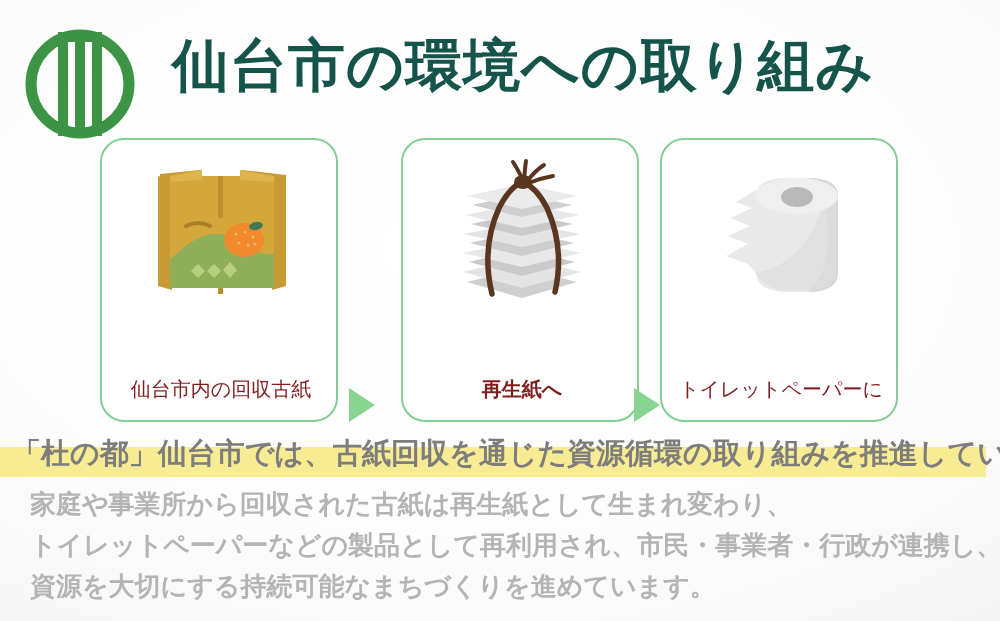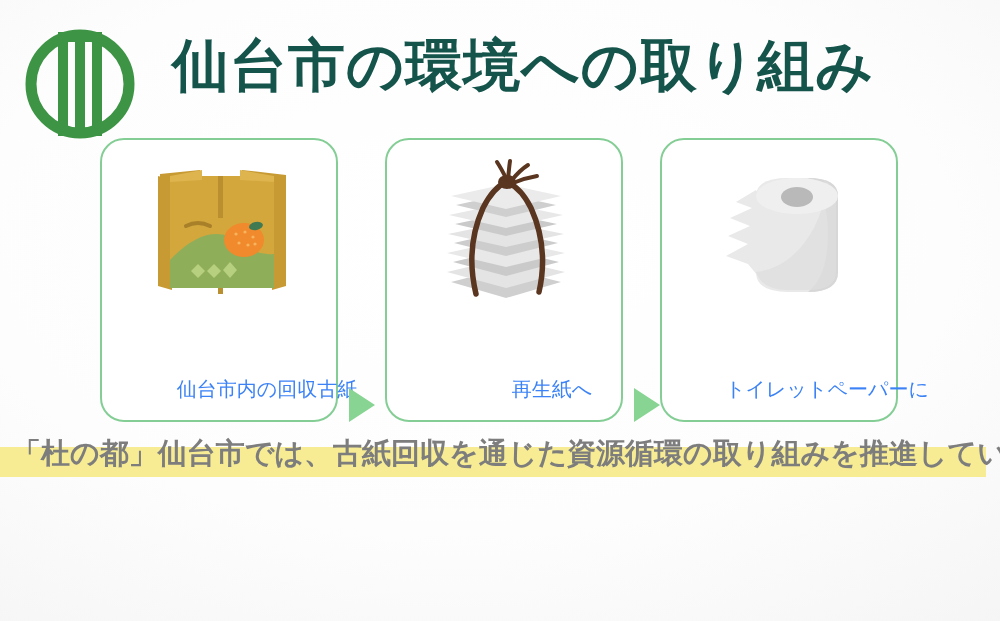--- a/index.html
+++ b/index.html
@@ -66,42 +66,41 @@
     position: absolute;
     top: 0;
     width: 238px;
     height: 284px;
     box-sizing: border-box;
     border: 2.5px solid #84ce95;
     border-radius: 24px;
     background: #ffffff;
   }
   .card-1 { left: 100px; }
-  .card-2 { left: 385px; }
+  .card-2 { left: 401px; font-weight: bold; }
   .card-3 { left: 660px; }
 
   .card-art {
     position: absolute;
     left: 0;
     top: 16px;
     width: 238px;
     height: 178px;
   }
   .card-art svg { display: block; margin: 0 auto; }
 
   .card-labels {
     position: absolute;
     left: 0;
     bottom: 16px;
     width: 238px;
     text-align: center;
-    color: #3b82f6;
+    color: #7f1d1d;
     font-size: 20px;
     line-height: 1.45;
-    margin-left: 46px;
   }
   .card-labels .l2 { font-size: 20px; }
 
   
   .arrow {
     position: absolute;
     top: 250px;
     width: 0;
     height: 0;
     border-top: 17px solid transparent;
@@ -276,14 +275,19 @@
     </div>
   </div>
 
   <div class="highlight-row">
     <div class="highlight-band"></div>
     <div class="highlight-text">
       <span>「杜の都」仙台市では、古紙回収を通じた資源循環の取り組みを推進しています</span>
     </div>
   </div>
 
+  <div class="body-text">
+    <div class="line">家庭や事業所から回収された古紙は再生紙として生まれ変わり、</div>
+    <div class="line">トイレットペーパーなどの製品として再利用され、市民・事業者・行政が連携し、</div>
+    <div class="line">資源を大切にする持続可能なまちづくりを進めています。</div>
+  </div>
 
 </div>
 
 </body></html>

